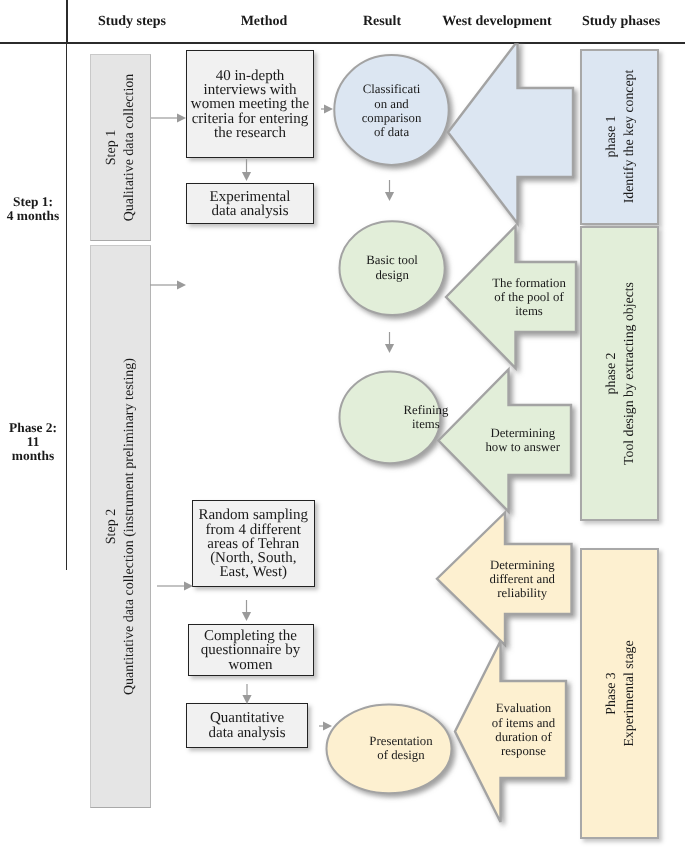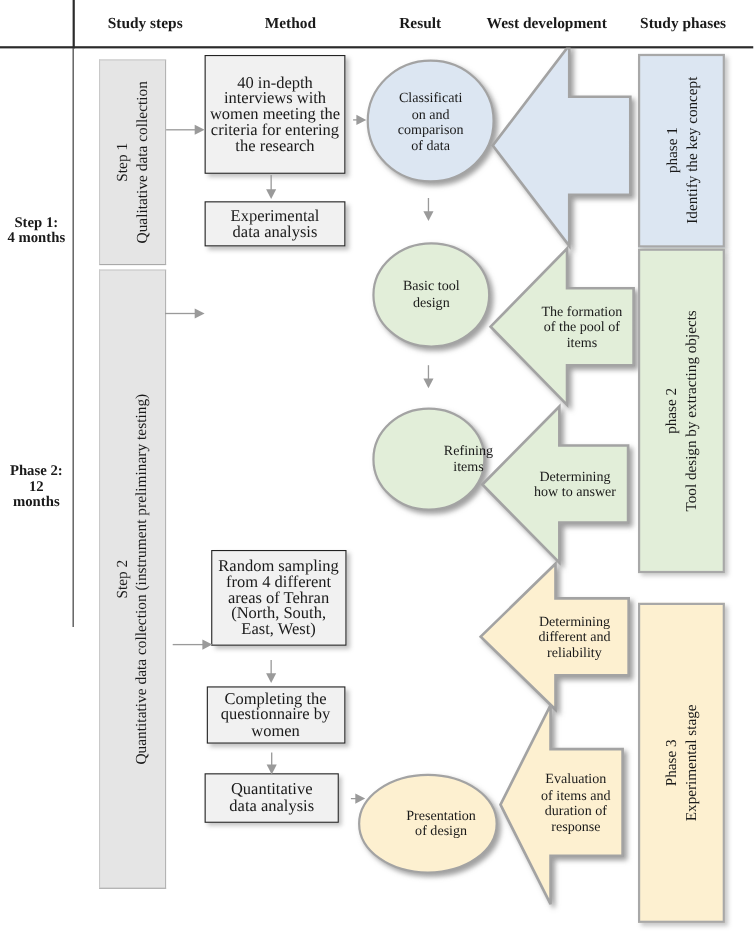--- a/index.html
+++ b/index.html
@@ -56,21 +56,21 @@
   <div class="hdr abs" style="left:312px;top:13.5px;width:140px;">Result</div>
   <div class="hdr abs" style="left:427px;top:13.5px;width:140px;">West development</div>
   <div class="hdr abs" style="left:551px;top:13.5px;width:140px;">Study phases</div>
 
   <div class="leftlabel" style="left:0;top:179px;width:66px;">
     <div>Step 1:</div>
     <div>4 months</div>
   </div>
   <div class="leftlabel" style="left:0;top:404.5px;width:66px;">
     <div>Phase 2:</div>
-    <div>12</div>
+    <div>11</div>
     <div>months</div>
   </div>
 
   <div class="greybar" style="left:90px;top:54.3px;width:61px;height:186.5px;">
     <div class="vtext">
       <div>Step 1</div>
       <div>Qualitative data collection</div>
     </div>
   </div>
   <div class="greybar" style="left:90px;top:245px;width:61px;height:563px;">

